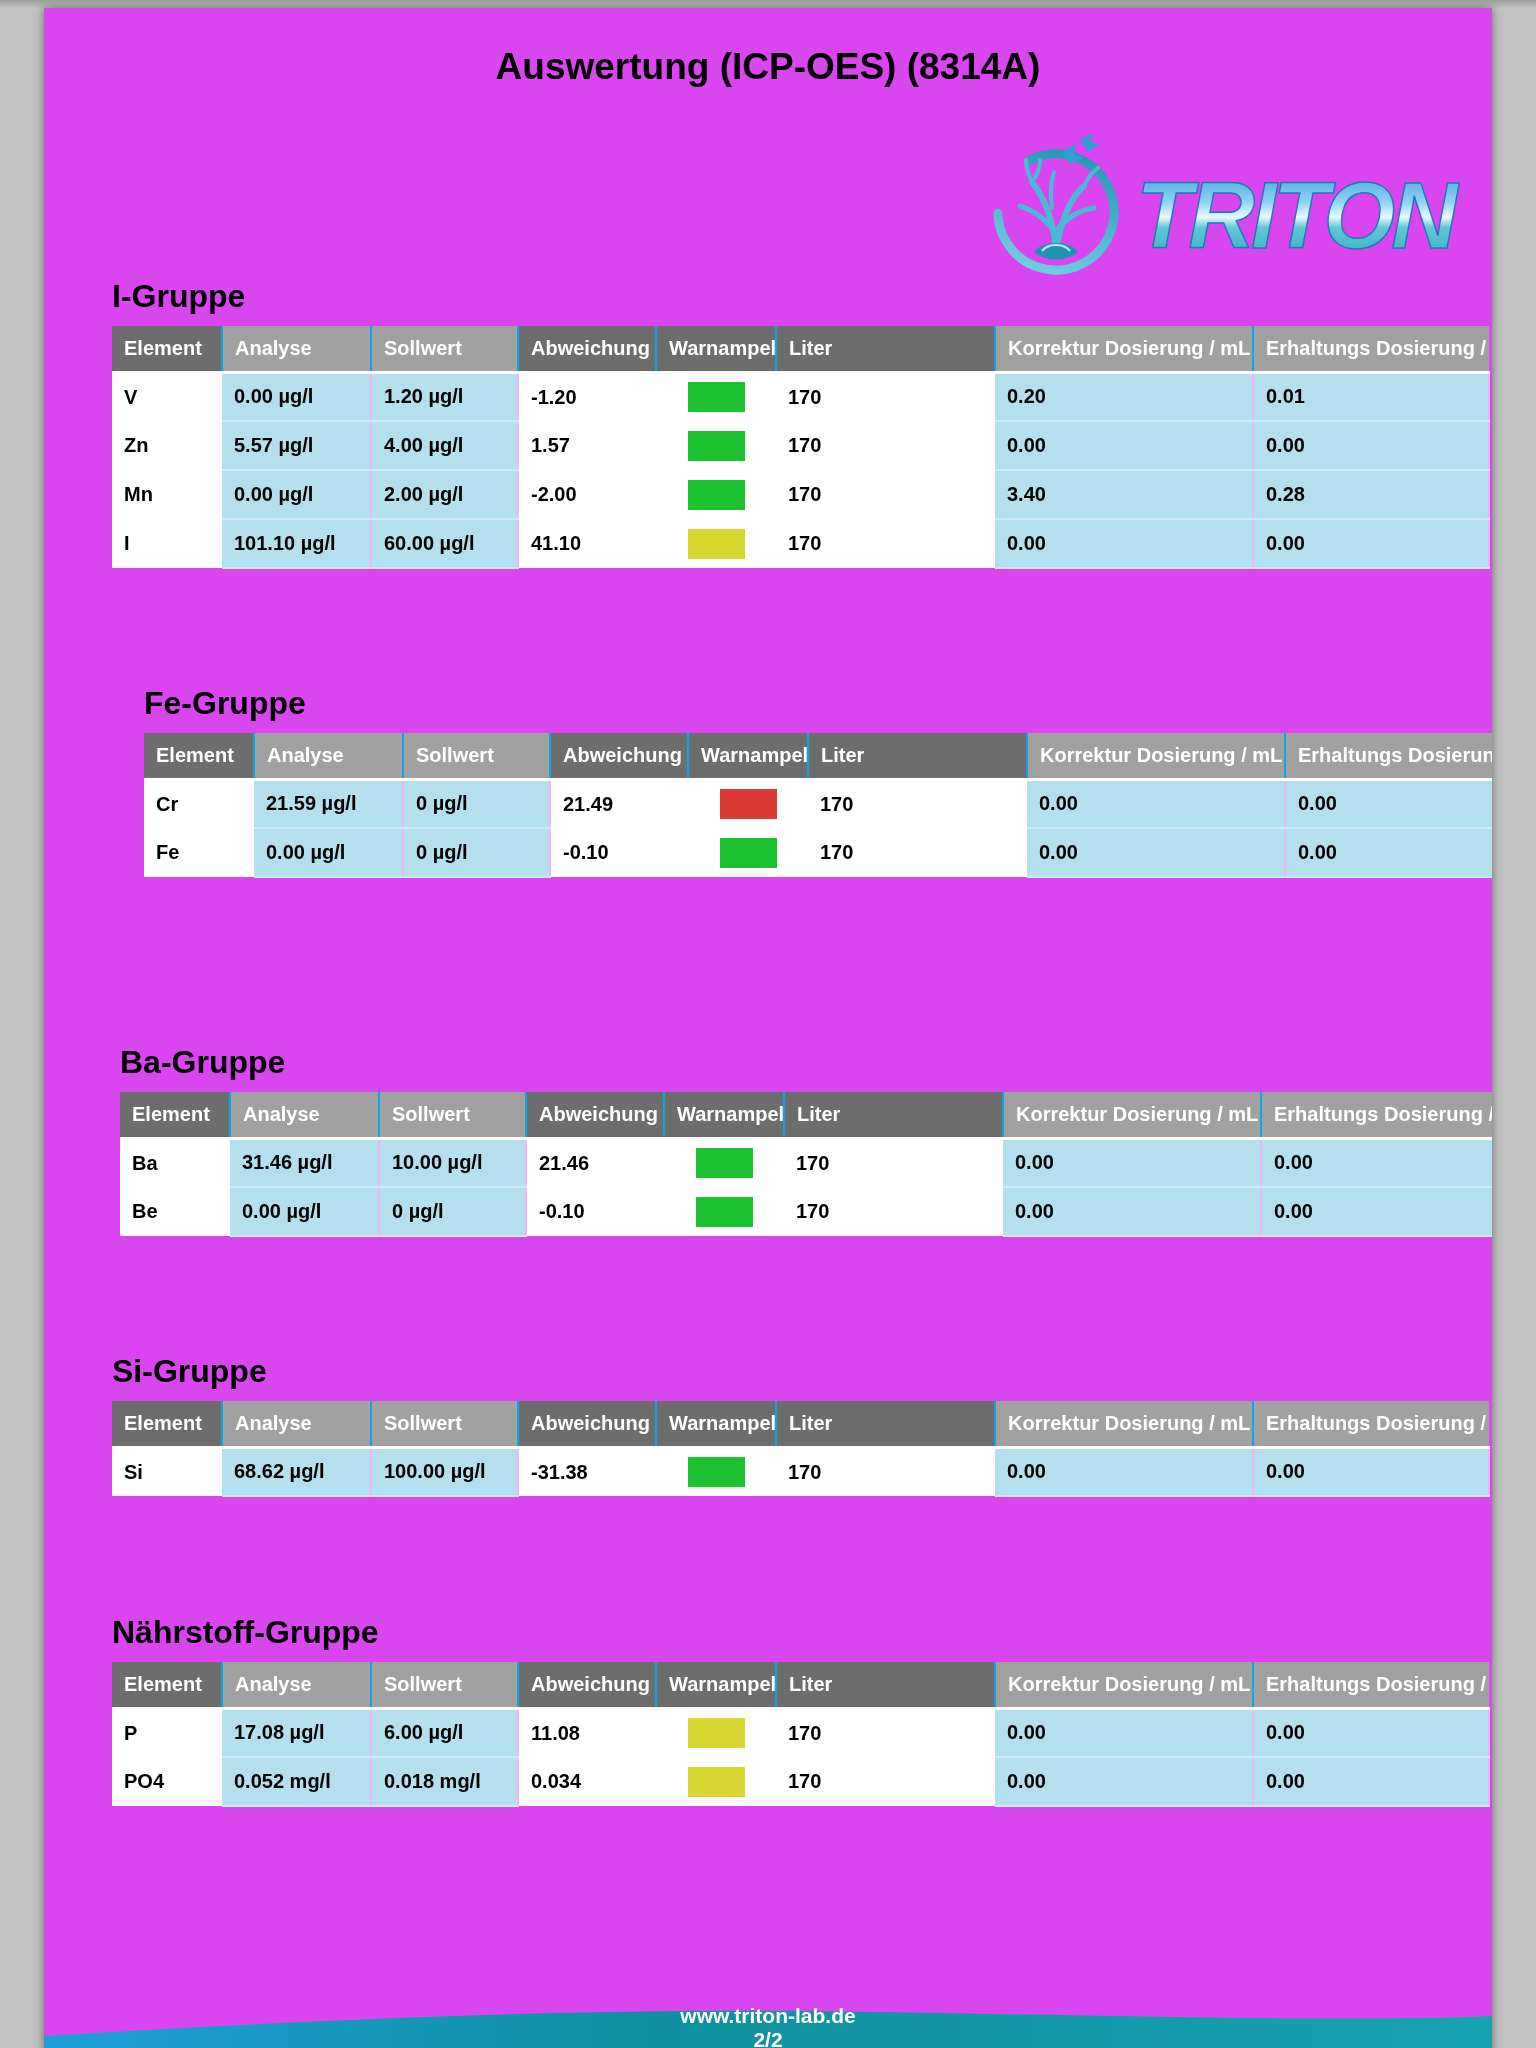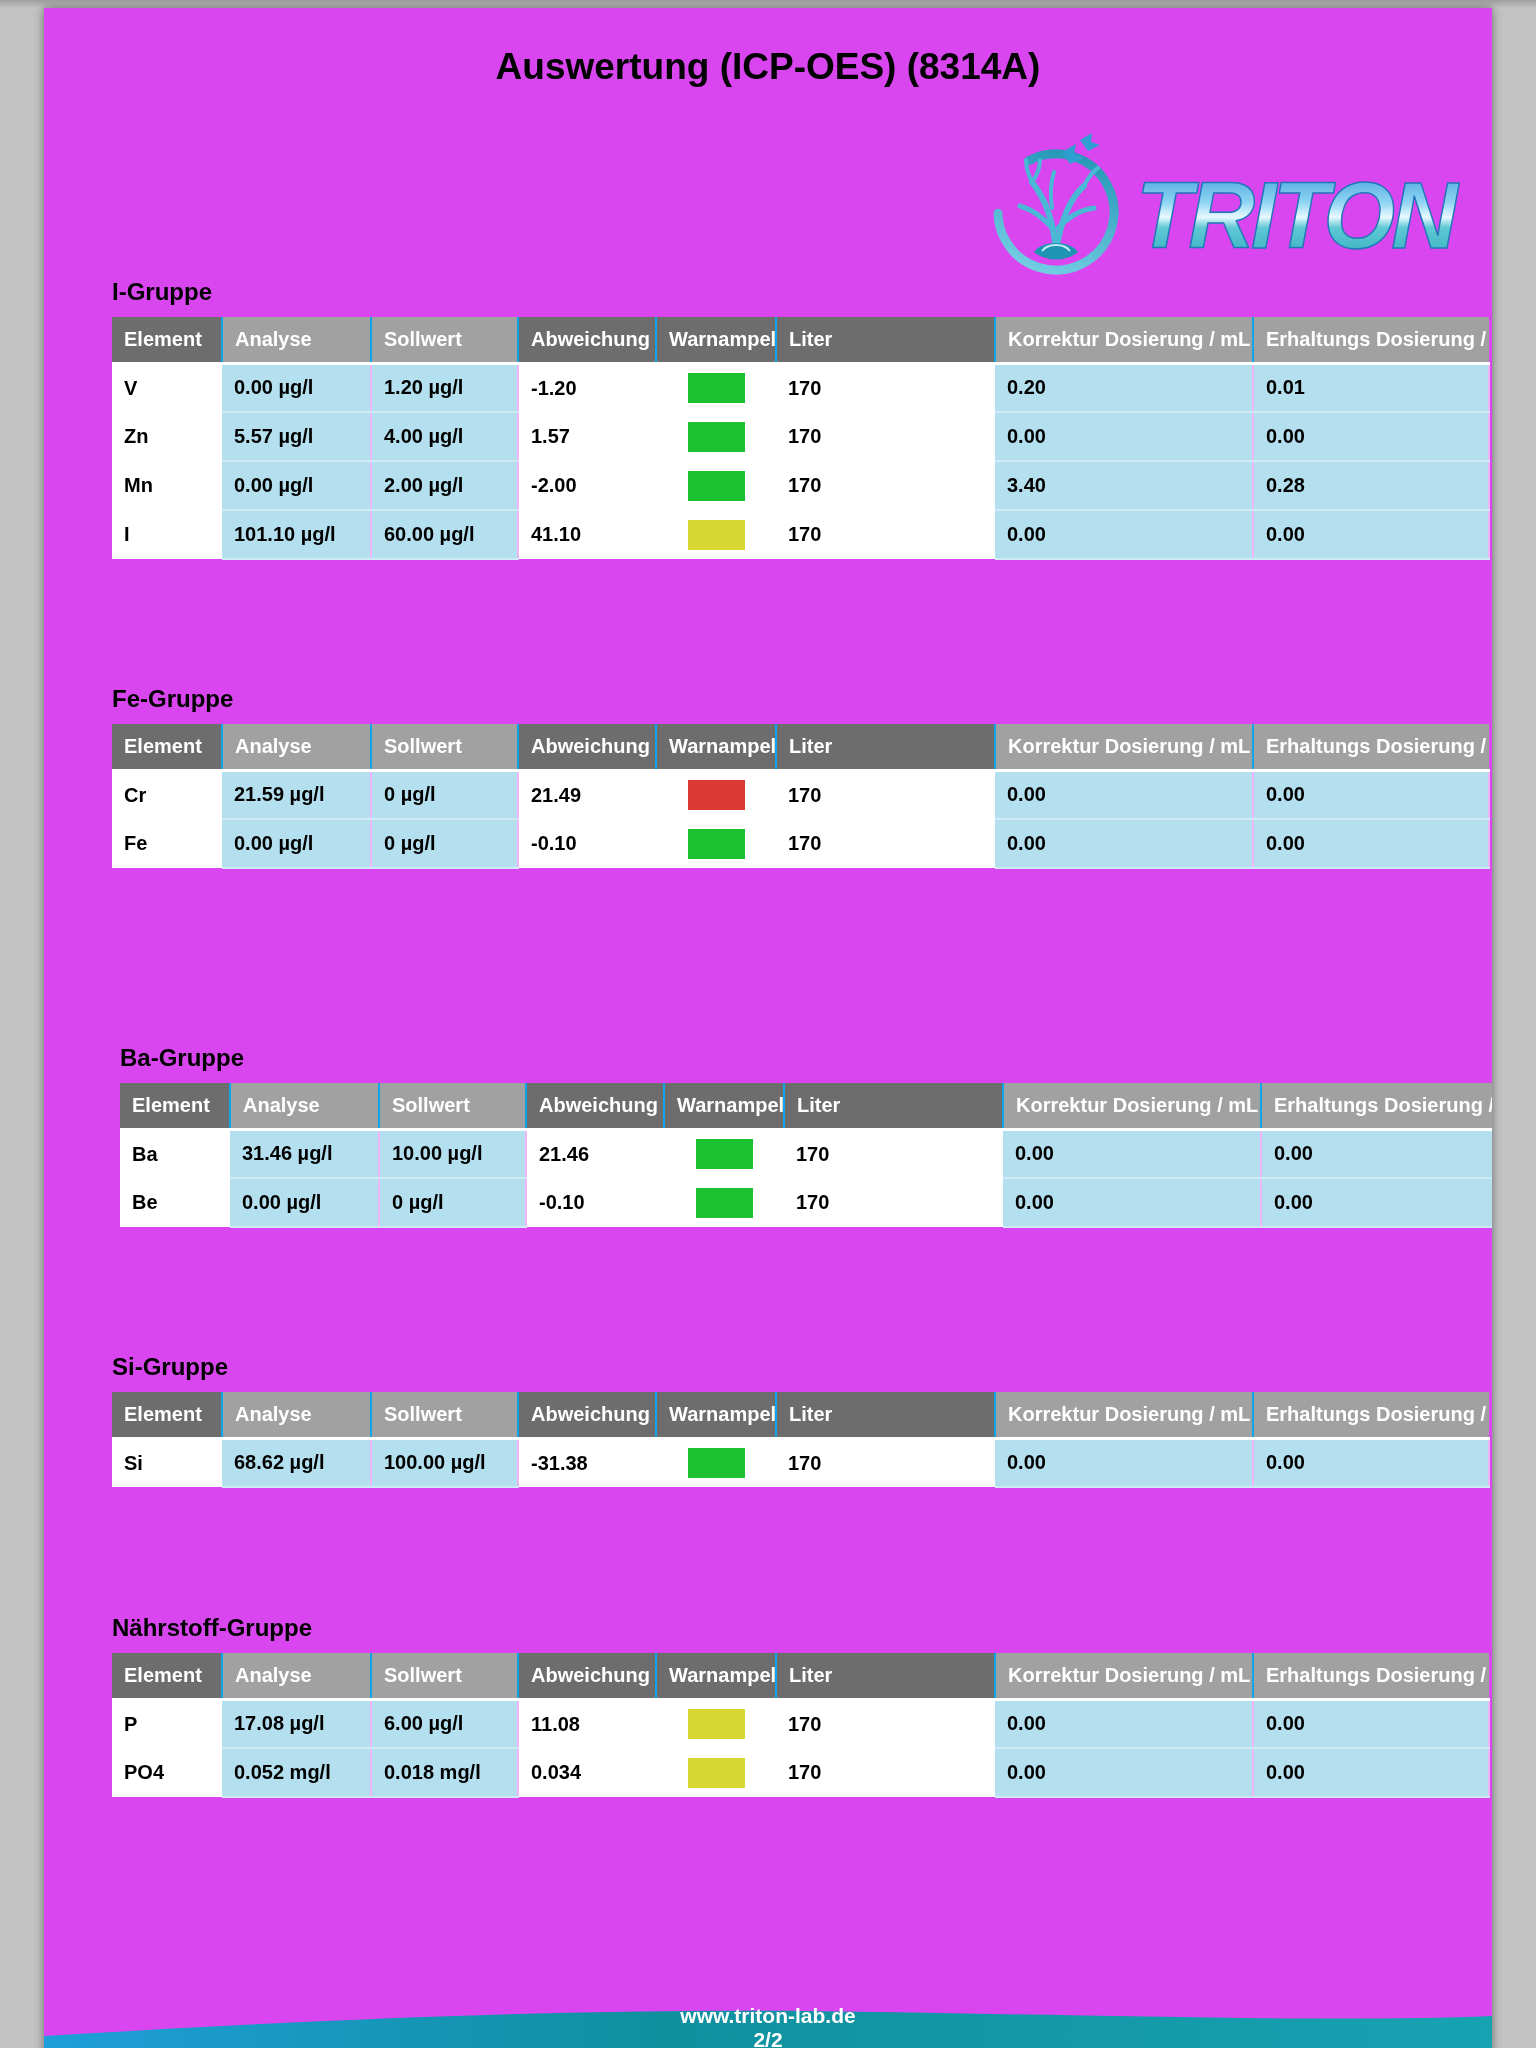--- a/index.html
+++ b/index.html
@@ -22,21 +22,21 @@
     overflow:hidden;
   }
   .doc-title {
     position:absolute; top:38px; left:0; width:100%;
     text-align:center; font-size:37px; font-weight:bold; color:#000;
     letter-spacing:0px;
   }
   .logo { position:absolute; top:122px; left:940px; width:480px; height:150px; }
 
   .group { position:absolute; left:68px; width:1377px; }
-  .group h2 { font-size:24px; font-weight:bold; color:#000; margin-bottom:11px; }
+  .group h2 { font-size:32px; font-weight:bold; color:#000; margin-bottom:11px; }
   table { border-collapse:collapse; table-layout:fixed; width:1377px; }
   th {
     height:46px; color:#fff; font-size:20px; font-weight:bold; text-align:left;
     padding:0 0 0 12px; border-right:2px solid #0ea5e9; border-bottom:3px solid #fff;
     white-space:nowrap; overflow:hidden;
   }
   th:last-child { border-right:none; }
   th.dark  { background:#6d6d6d; }
   th.light { background:#a1a1a1; }
   td {
@@ -165,21 +165,21 @@
               <td class="blue">60.00 µg/l</td>
               <td>41.10</td>
               <td class="warn"><span class="badge" style="background: rgb(217, 216, 50);"></span></td>
               <td>170</td>
               <td class="blue">0.00</td>
               <td class="blue">0.00</td>
             </tr>
           </tbody>
     </table>
   </section>
-      <section class="group" style="top: 677px;">
+      <section class="group" style="top: 677px; margin-left: 32px;">
     <h2>Fe-Gruppe</h2>
     <table>
       <colgroup>
         <col style="width:110px">
             <col style="width:149px">
             <col style="width:147px">
             <col style="width:138px">
         <col style="width:120px">
             <col style="width:219px">
             <col style="width:258px">

